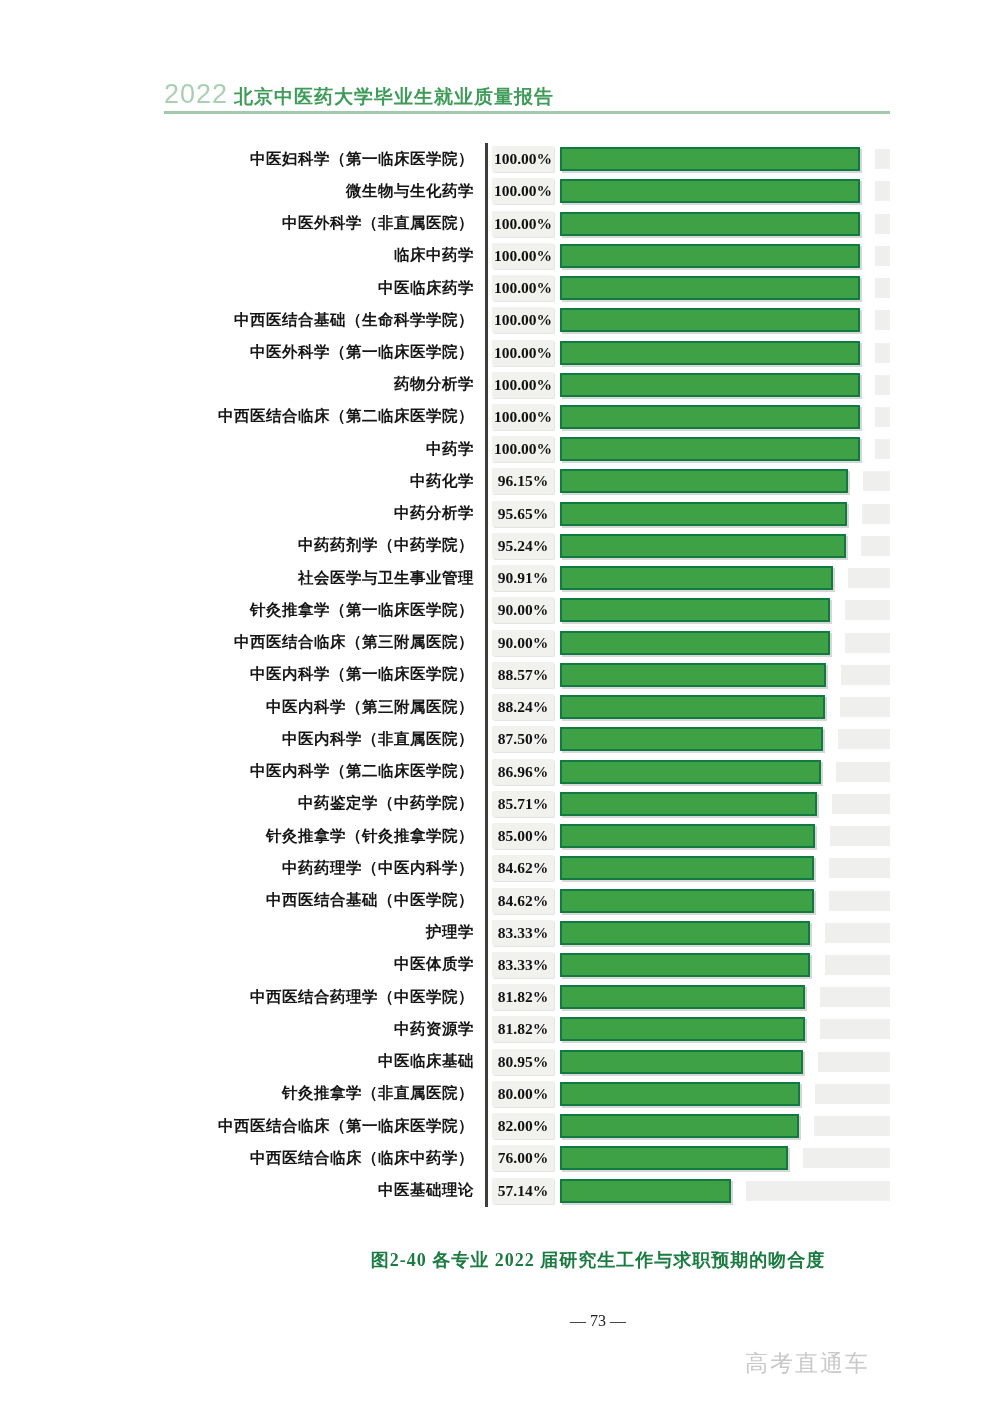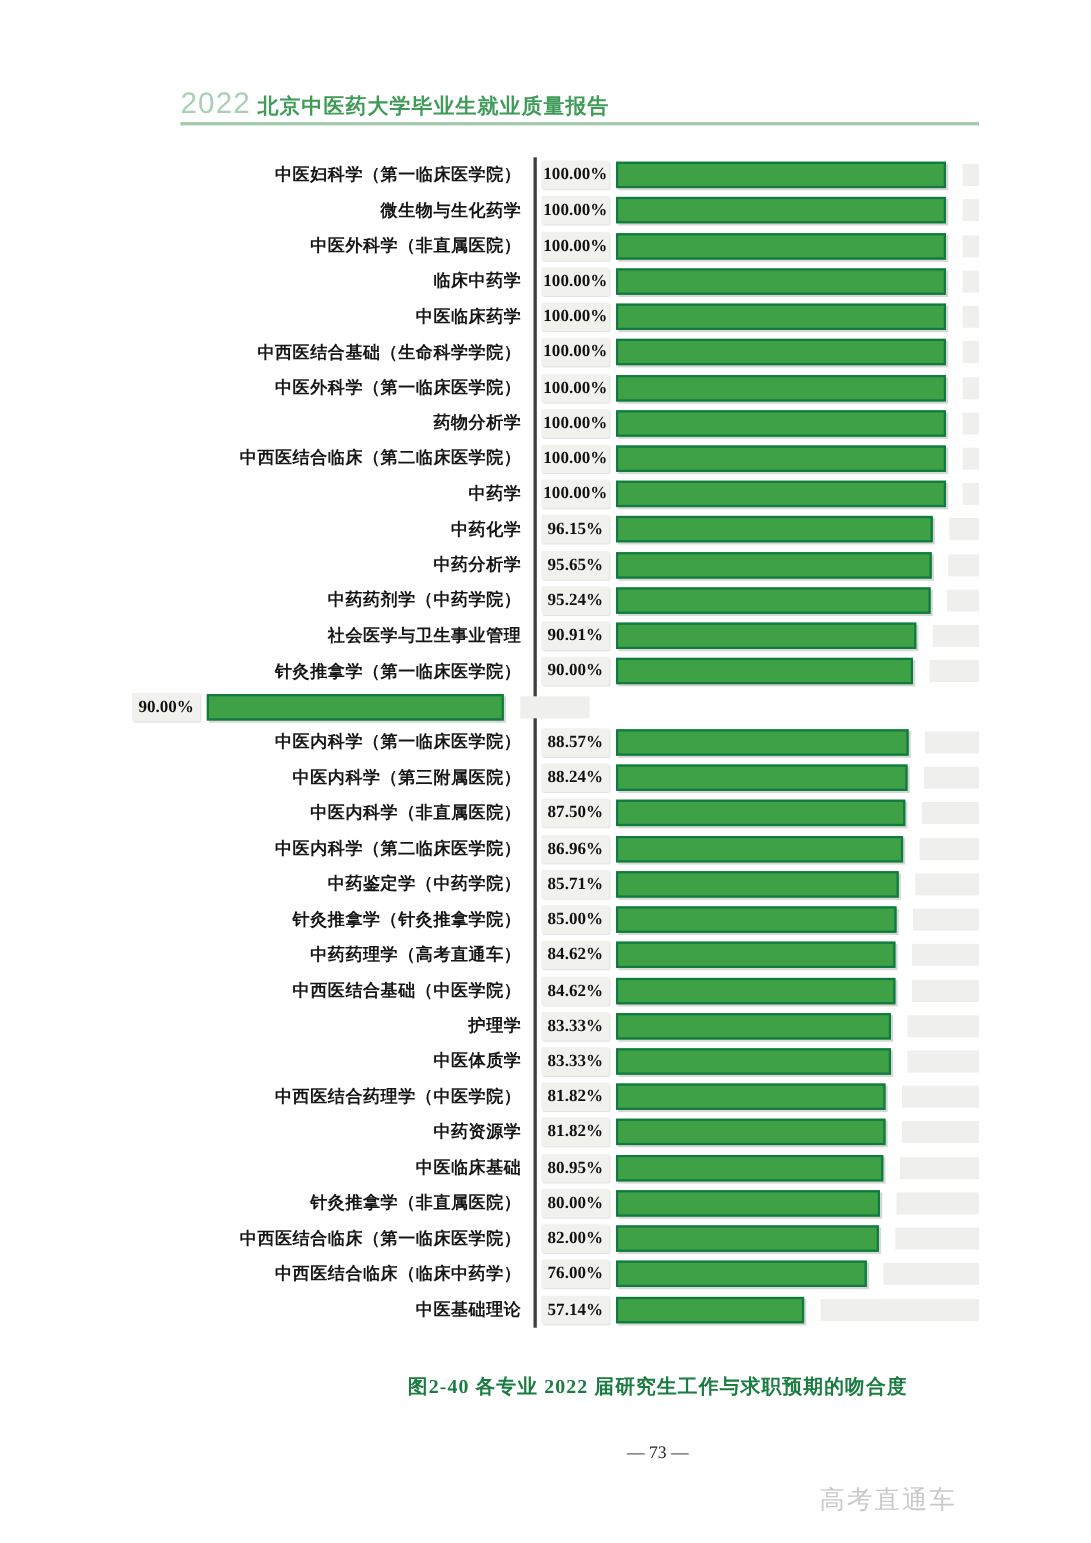--- a/index.html
+++ b/index.html
@@ -230,20 +230,21 @@
         <div class="row-label">针灸推拿学（第一临床医学院）</div>
         <div class="row-spacer-a"></div>
         <div class="value-box">90.00%</div>
         <div class="row-spacer-b"></div>
         <div class="bar-track">
           <div class="bar" style="width: 270px;"></div>
           <div class="bar-rest" style="left: 285px; width: 63px;"></div>
         </div>
       </div>
       <div class="row">
+        <div class="row-label">中西医结合临床（第三附属医院）</div>
         <div class="row-spacer-a"></div>
         <div class="value-box">90.00%</div>
         <div class="row-spacer-b"></div>
         <div class="bar-track">
           <div class="bar" style="width: 270px;"></div>
           <div class="bar-rest" style="left: 285px; width: 63px;"></div>
         </div>
       </div>
       <div class="row">
         <div class="row-label">中医内科学（第一临床医学院）</div>
@@ -299,21 +300,21 @@
         <div class="row-label">针灸推拿学（针灸推拿学院）</div>
         <div class="row-spacer-a"></div>
         <div class="value-box">85.00%</div>
         <div class="row-spacer-b"></div>
         <div class="bar-track">
           <div class="bar" style="width: 255px;"></div>
           <div class="bar-rest" style="left: 270px; width: 78px;"></div>
         </div>
       </div>
       <div class="row">
-        <div class="row-label">中药药理学（高考直通车）</div>
+        <div class="row-label">中药药理学（中医内科学）</div>
         <div class="row-spacer-a"></div>
         <div class="value-box">84.62%</div>
         <div class="row-spacer-b"></div>
         <div class="bar-track">
           <div class="bar" style="width: 254px;"></div>
           <div class="bar-rest" style="left: 269px; width: 79px;"></div>
         </div>
       </div>
       <div class="row">
         <div class="row-label">中西医结合基础（中医学院）</div>

